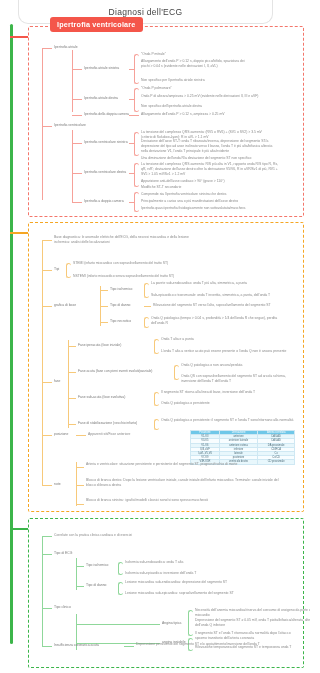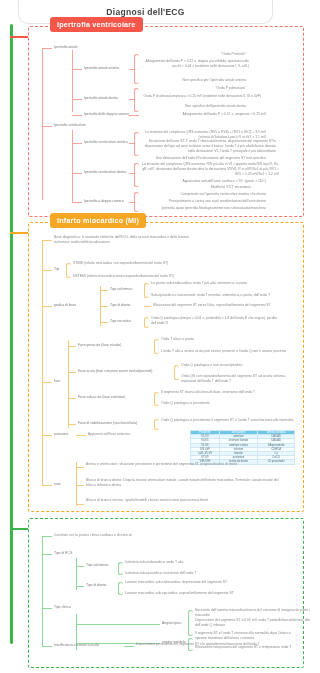--- a/index.html
+++ b/index.html
@@ -10,21 +10,21 @@
     overflow: hidden;
   }
   #canvas { position: relative; width: 310px; height: 673px; background:#fff; }
 
   
   .titlebar {
     position: absolute; left: 18px; top: 0; width: 255px; height: 24px;
     background: #ffffff;
     border: 1px solid #e4e4e4; border-top: none;
     border-radius: 0 0 10px 10px;
-    display: flex; align-items: center; justify-content: center; font-weight: bold;
+    display: flex; align-items: center; justify-content: center;
   }
   .titlebar .ttl { font-size: 8.5px; color: #444; letter-spacing: .3px; }
 
   
   .trunk { position: absolute; left: 10px; width: 2.5px; border-radius: 2px; }
   .trunk.green { top: 24px;  height: 620px; background: #3cb54a; }
 
   
   .section { position: absolute; }
   .sec-frame {
@@ -84,21 +84,21 @@
 
 <div id="canvas">
 
   <div class="titlebar">
     <span class="ttl">Diagnosi dell'ECG</span>
   </div>
 
   <div class="trunk green"></div>
 
   <div class="stub red" style="top:36px;"></div>
-  <div class="section sec-red r" style="left:28px; top:26px; width:276px; height:191px;text-align:right;">
+  <div class="section sec-red r" style="left:28px; top:26px; width:276px; height:191px;">
     <div class="sec-frame"></div>
     <div class="sec-title">Ipertrofia ventricolare</div>
 
     <div class="vline" style="left:14px; top:22px; height:152px;"></div>
 
     <div class="hline" style="left:14px; top:22px; width:10px;"></div>
     <div class="node lbl" style="left:26px; top:19px;">Ipertrofia atriale</div>
     <div class="vline" style="left:44px; top:24px; height:62px;"></div>
 
     <div class="hline" style="left:44px; top:43px; width:10px;"></div>
@@ -147,21 +147,20 @@
     <div class="brk" style="left:106px; top:166px; width:5px; height:20px;"></div>
     <div class="hline" style="left:101px; top:176px; width:6px;"></div>
     <div class="node leaf wrap" style="left:113px; top:166px; width:125px;">Comprende sia l'ipertrofia ventricolare sinistra che destra</div>
     <div class="node leaf wrap" style="left:113px; top:173px; width:125px;">Principalmente a carico una o più manifestazioni dell'asse destro</div>
     <div class="node leaf wrap" style="left:113px; top:180px; width:125px;">Ipertrofia quasi ipertrofia fisiologicamente non sottovalutata/maschera</div>
   </div>
 
   <div class="stub org" style="top:232px;"></div>
   <div class="section sec-org o" style="left:28px; top:222px; width:276px; height:290px;">
     <div class="sec-frame"></div>
-    <div class="sec-title">Infarto miocardico (MI)</div>
 
     <div class="vline" style="left:14px; top:18px; height:245px;"></div>
 
     <div class="hline" style="left:14px; top:18px; width:10px;"></div>
     <div class="node leaf wrap" style="left:26px; top:13px; width:150px;">Base diagnostica: le anomalie elettriche dell'ECG, della necrosi miocardica e della lesione ischemica: analisi delle localizzazioni</div>
 
     <div class="hline" style="left:14px; top:48px; width:10px;"></div>
     <div class="node lbl" style="left:26px; top:45px;">Tipi</div>
     <div class="brk" style="left:38px; top:41px; width:5px; height:15px;"></div>
     <div class="node leaf wrap" style="left:45px; top:39px; width:175px;">STEMI (infarto miocardico con sopraslivellamento del tratto ST)</div>

